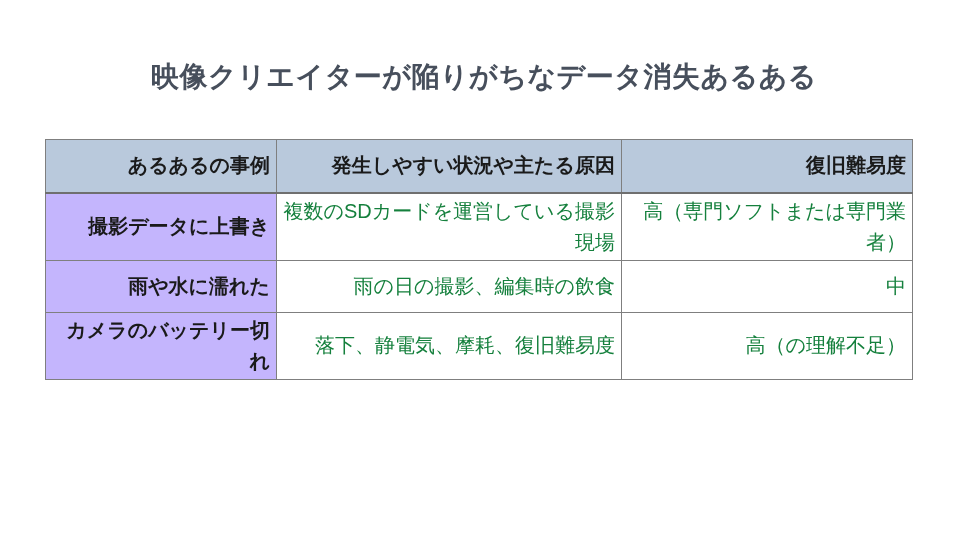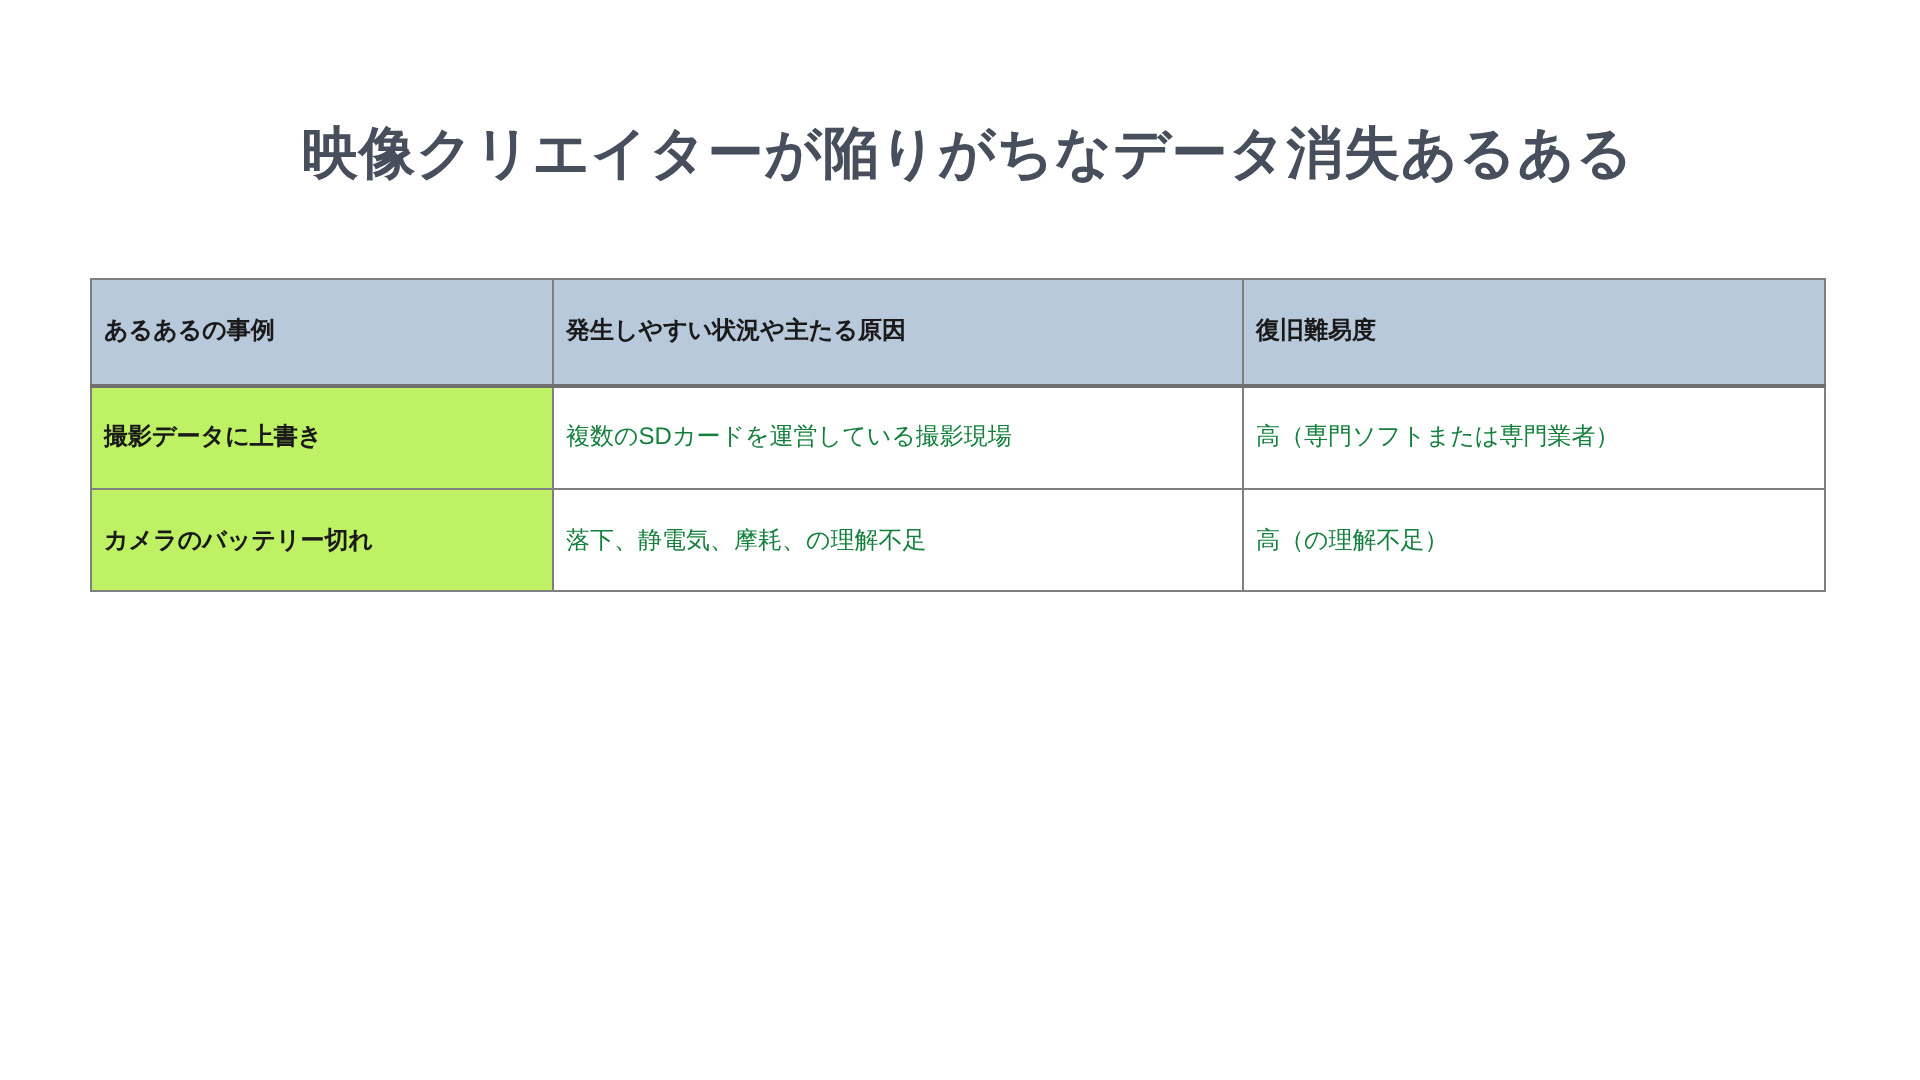--- a/index.html
+++ b/index.html
@@ -30,34 +30,34 @@
   table.loss-table {
     position: absolute;
     left: 45px;
     top: 139px;
     width: 867px;
     border-collapse: collapse;
     table-layout: fixed;
   }
   .loss-table th, .loss-table td {
     border: 1px solid #7f7f7f;
-    text-align: left;
+    text-align: right;
     vertical-align: middle;
     padding: 2px 6px;
-    font-size: 12px;
+    font-size: 20px;
     line-height: 1.55;
     color: #1a1a1a;
   }
   .loss-table thead th {
     background: #b9c9dc;
     font-weight: 700;
     border-bottom: 2px solid #6f6f6f;
   }
   .loss-table td.case {
-    background: #bef264;
+    background: #c4b5fd;
     font-weight: 700;
     white-space: pre-line;
   }
   .loss-table td.cause, .loss-table td.difficulty {
     background: #ffffff;
     font-weight: 400;
     color: #15803d;
   }
   col.c1 { width: 231px; }
   col.c2 { width: 345px; }
@@ -88,21 +88,26 @@
         <th>発生しやすい状況や主たる原因</th>
         <th>復旧難易度</th>
       </tr>
     </thead>
     <tbody>
       <tr class="rh-0">
         <td class="case">撮影データに上書き</td>
         <td class="cause">複数のSDカードを運営している撮影現場</td>
         <td class="difficulty">高（専門ソフトまたは専門業者）</td>
       </tr>
+      <tr class="rh-2">
+        <td class="case">雨や水に濡れた</td>
+        <td class="cause">雨の日の撮影、編集時の飲食</td>
+        <td class="difficulty">中</td>
+      </tr>
       <tr class="rh-4">
         <td class="case">カメラのバッテリー切れ</td>
-        <td class="cause">落下、静電気、摩耗、の理解不足</td>
+        <td class="cause">落下、静電気、摩耗、復旧難易度</td>
         <td class="difficulty">高（の理解不足）</td>
       </tr>
     </tbody>
   </table>
 
 </div>
 
 </body></html>

